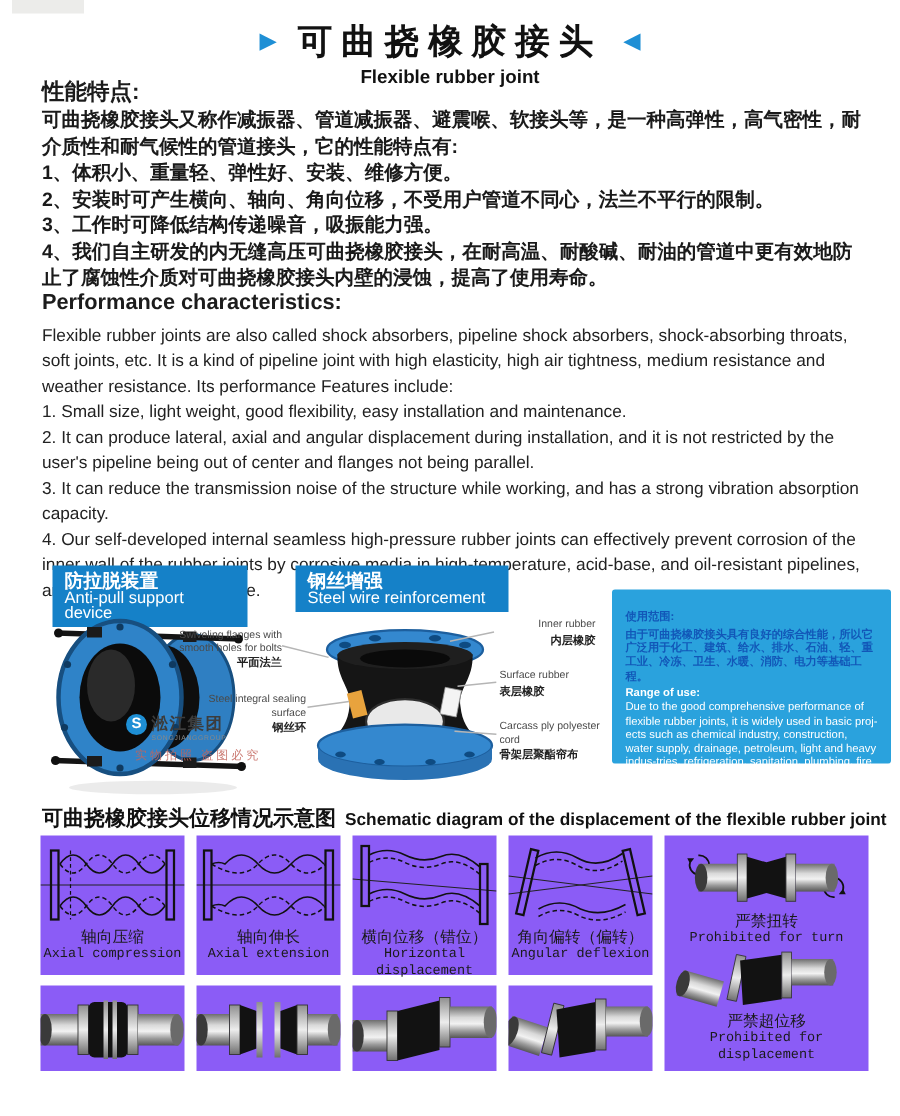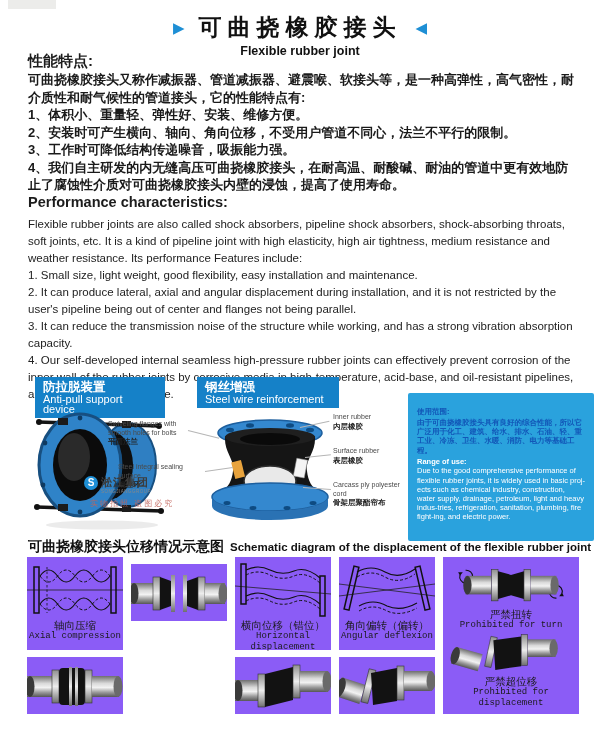--- a/index.html
+++ b/index.html
@@ -23,30 +23,30 @@
   .mid{position:absolute;top:375px;left:0;width:600px;height:158px;}
   .badge{position:absolute;background:#1581c8;color:#fff;padding:3px 8px 4px 8px;}
   .badge .b-cn{font-size:12.5px;font-weight:bold;line-height:14px;}
   .badge .b-en{font-size:11px;line-height:10px;}
   .badge1{left:35px;top:2px;width:114px;}
   .badge2{left:197px;top:2px;width:126px;}
   .photo-left{position:absolute;left:30px;top:30px;}
   .cutaway{position:absolute;left:195px;top:38px;}
   .callout{position:absolute;font-size:7px;color:#4a4a4a;line-height:8.5px;}
   .callout .c-cn{font-size:7.5px;font-weight:bold;color:#222;margin-top:1px;}
-  .co-right{text-align:left;}
+  .co-right{text-align:right;}
   .leader{position:absolute;height:0;border-top:0.8px solid #b5b5b5;transform-origin:left center;}
   .watermark{position:absolute;left:84px;top:100px;width:120px;}
   .wm-row{display:flex;align-items:center;gap:3px;}
   .wm-logo{width:14px;height:14px;border-radius:50%;background:#1e8fd5;color:#fff;font-size:10px;
            font-weight:bold;text-align:center;line-height:14px;}
   .wm-cn{font-size:11px;font-weight:bold;color:#3c3c3c;letter-spacing:1px;}
   .wm-en{font-size:4.5px;color:#888;letter-spacing:0.5px;margin-left:17px;margin-top:-1px;}
   .wm-tag{font-size:8px;color:#c2655c;margin-top:4px;margin-left:6px;letter-spacing:2px;opacity:0.85;}
-  .range-box{position:absolute;left:408px;top:18px;width:186px;height:148px;background:#2aa2dd;
+  .range-box{position:absolute;left:408px;top:18px;width:186px;height:116px;background:#2aa2dd;
              padding:7px 9px;box-sizing:border-box;border-radius:2px;}
   .rb-cn-h{font-size:7.5px;font-weight:bold;color:#1257b8;line-height:9px;}
   .rb-cn{font-size:7.5px;font-weight:bold;color:#1257b8;line-height:9.2px;}
   .rb-en-h{font-size:7.5px;font-weight:bold;color:#fff;line-height:9.5px;margin-top:2px;}
   .rb-en{font-size:7.5px;color:#fff;line-height:9.2px;}
   
   .bottom-head{position:absolute;top:537px;left:28px;width:560px;white-space:nowrap;}
   .bh-cn{font-size:14px;font-weight:bold;color:#111;}
   .bh-en{font-size:11.5px;font-weight:bold;color:#111;margin-left:6px;}
   .panels{position:absolute;top:557px;left:27px;width:549px;display:flex;gap:8px;}
@@ -182,21 +182,21 @@
     <div class="leader" style="left:303px;top:112px;width:28px;transform:rotate(4deg);"></div>
 
     <div class="callout co-right" style="left:108px;top:45px;width:80px;">
       <div>Swiveling flanges with smooth holes for bolts</div>
       <div class="c-cn">平面法兰</div>
     </div>
     <div class="callout co-right" style="left:118px;top:88px;width:86px;">
       <div>Steel integral sealing surface</div>
       <div class="c-cn">钢丝环</div>
     </div>
-    <div class="callout" style="left:333px;top:38px;width:64px;">
+    <div class="callout" style="left:333px;top:38px;width:64px;text-align:right;">
       <div>Inner rubber</div>
       <div class="c-cn">内层橡胶</div>
     </div>
     <div class="callout" style="left:333px;top:72px;width:64px;">
       <div>Surface rubber</div>
       <div class="c-cn">表层橡胶</div>
     </div>
     <div class="callout" style="left:333px;top:106px;width:70px;">
       <div>Carcass ply polyester cord</div>
       <div class="c-cn">骨架层聚酯帘布</div>
@@ -251,20 +251,35 @@
           <rect x="42" y="6" width="3" height="39" fill="url(#fgrad)"></rect>
           <rect x="48" y="6" width="3" height="39" fill="url(#fgrad)"></rect>
           <rect x="58" y="9" width="7" height="33" fill="url(#fgrad)" stroke="#333" stroke-width="0.6"></rect>
           <rect x="65" y="15" width="27" height="21" fill="url(#pgrad)"></rect>
           <ellipse cx="91" cy="25.5" rx="4.5" ry="10.5" fill="#6a6a6a"></ellipse>
         </svg>
       </div>
     </div>
 
     <div class="pcol">
+      <div class="gbox dia-box">
+        <svg class="dia-svg" width="96" height="56" viewBox="0 0 96 56">
+          <line x1="0" y1="28" x2="96" y2="28" stroke="#222" stroke-width="0.8"></line>
+          <rect x="5" y="5" width="5" height="46" fill="none" stroke="#111" stroke-width="1.5"></rect>
+          <rect x="86" y="5" width="5" height="46" fill="none" stroke="#111" stroke-width="1.5"></rect>
+          <path d="M10,14 Q15,12 19,14 Q30,2 41,14 Q52,26 63,14 Q74,2 85,14" fill="none" stroke="#111" stroke-width="1.1"></path>
+          <path d="M10,14 Q30,26 41,14 Q52,2 63,14 Q74,26 86,14" fill="none" stroke="#111" stroke-width="1" stroke-dasharray="3,2"></path>
+          <path d="M10,42 Q15,40 19,42 Q30,30 41,42 Q52,54 63,42 Q74,30 85,42" fill="none" stroke="#111" stroke-width="1.1"></path>
+          <path d="M10,42 Q30,54 41,42 Q52,30 63,42 Q74,54 86,42" fill="none" stroke="#111" stroke-width="1" stroke-dasharray="3,2"></path>
+        </svg>
+        <div class="plabel">
+          <div class="pl-cn">轴向伸长</div>
+          <div class="pl-en">Axial extension</div>
+        </div>
+      </div>
       <div class="gbox pho-box">
         <svg width="96" height="50" viewBox="0 0 96 50">
           <rect x="0" y="15" width="22" height="21" fill="url(#pgrad)"></rect>
           <ellipse cx="3" cy="25.5" rx="4.5" ry="10.5" fill="#3a3a3a"></ellipse>
           <rect x="22" y="9" width="7" height="33" fill="url(#fgrad)" stroke="#333" stroke-width="0.6"></rect>
           <path d="M29,9 L40,13 L40,38 L29,42 Z" fill="#121212"></path>
           <rect x="40" y="7" width="4" height="37" fill="url(#fgrad)"></rect>
           <rect x="52" y="7" width="4" height="37" fill="url(#fgrad)"></rect>
           <path d="M56,13 L67,9 L67,42 L56,38 Z" fill="#121212"></path>
           <rect x="67" y="9" width="7" height="33" fill="url(#fgrad)" stroke="#333" stroke-width="0.6"></rect>

